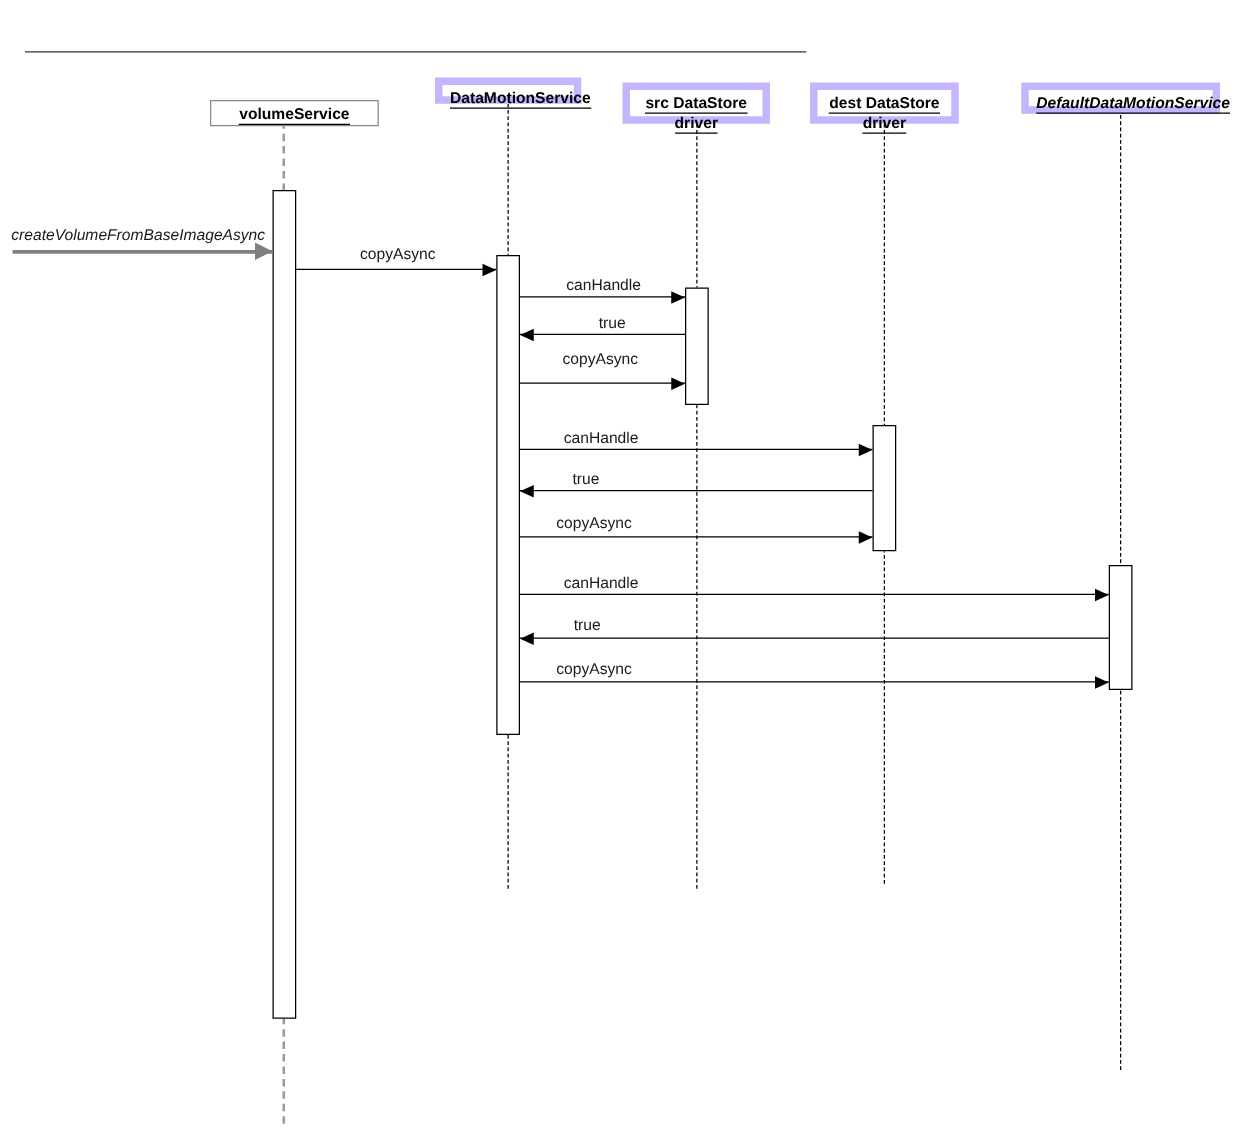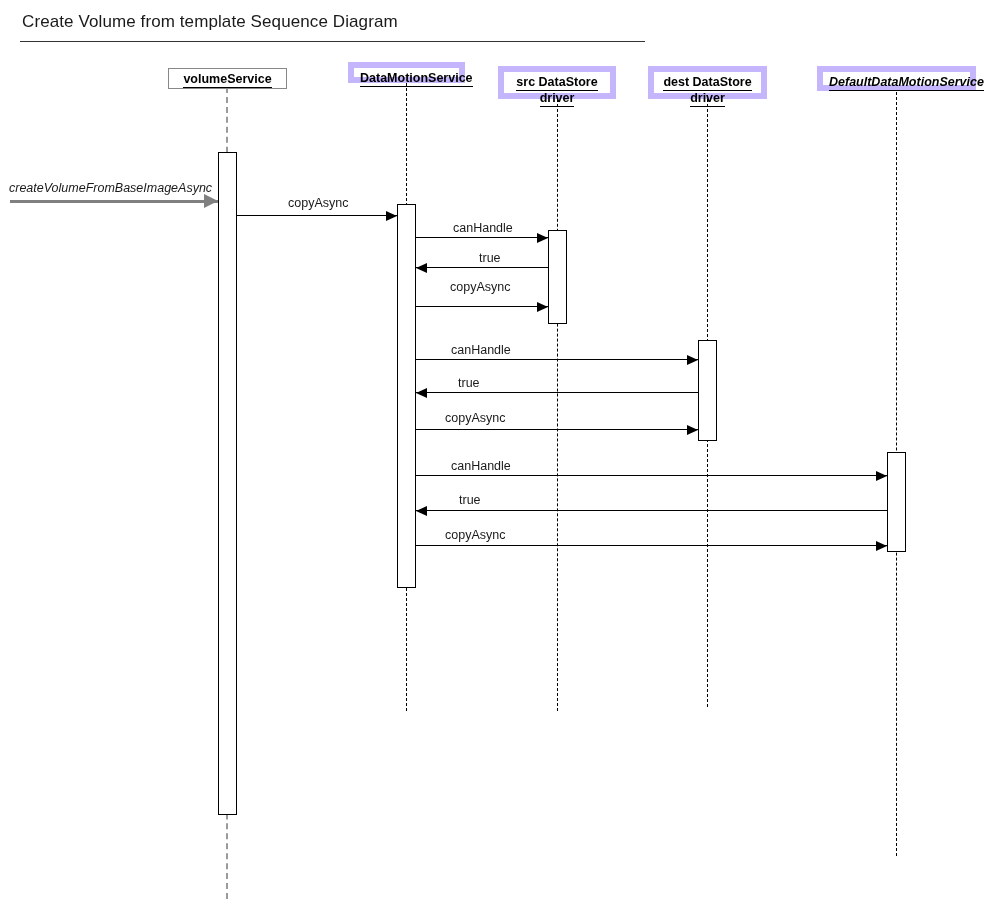--- a/index.html
+++ b/index.html
@@ -104,27 +104,26 @@
     color: #1a1a1a;
     white-space: nowrap;
     line-height: 14px;
   }
 </style>
 </head>
 <body>
 
 <div id="canvas">
 
-  <div class="diagram-title">Create Volume from template Sequence Diagram</div>
   <div class="title-rule"></div>
 
   <div id="lifelines-layer">
       <div class="lifeline-stem gray" style="left: 226px; top: 87px; height: 812px;"></div>
       <div class="activation" style="left: 218px; top: 152px; width: 19px; height: 663px;"></div>
-      <div class="lifeline-head gray" style="left: 168px; top: 68px; width: 119px; height: 21px;"><span class="hl-label">volumeService</span></div>
+      <div class="lifeline-head gray" style="left: 168px; top: 80px; width: 135px; height: 21px;"><span class="hl-label">volumeService</span></div>
       <div class="lifeline-stem black" style="left: 406px; top: 83px; height: 628px;"></div>
       <div class="activation" style="left: 397px; top: 204px; width: 19px; height: 384px;"></div>
       <div class="lifeline-head black" style="left: 348px; top: 62px; width: 117px; height: 21px;"><span class="hl-label">DataMotionService</span></div>
       <div class="lifeline-stem black" style="left: 557px; top: 99px; height: 612px;"></div>
       <div class="activation" style="left: 548px; top: 230px; width: 19px; height: 94px;"></div>
       <div class="lifeline-head black" style="left: 498px; top: 66px; width: 118px; height: 33px;"><span class="hl-label">src DataStore</span><br><span class="hl-label">driver</span></div>
       <div class="lifeline-stem black" style="left: 707px; top: 99px; height: 608px;"></div>
       <div class="activation" style="left: 698px; top: 340px; width: 19px; height: 101px;"></div>
       <div class="lifeline-head black" style="left: 648px; top: 66px; width: 119px; height: 33px;"><span class="hl-label">dest DataStore</span><br><span class="hl-label">driver</span></div>
       <div class="lifeline-stem black" style="left: 896px; top: 87px; height: 769px;"></div>

